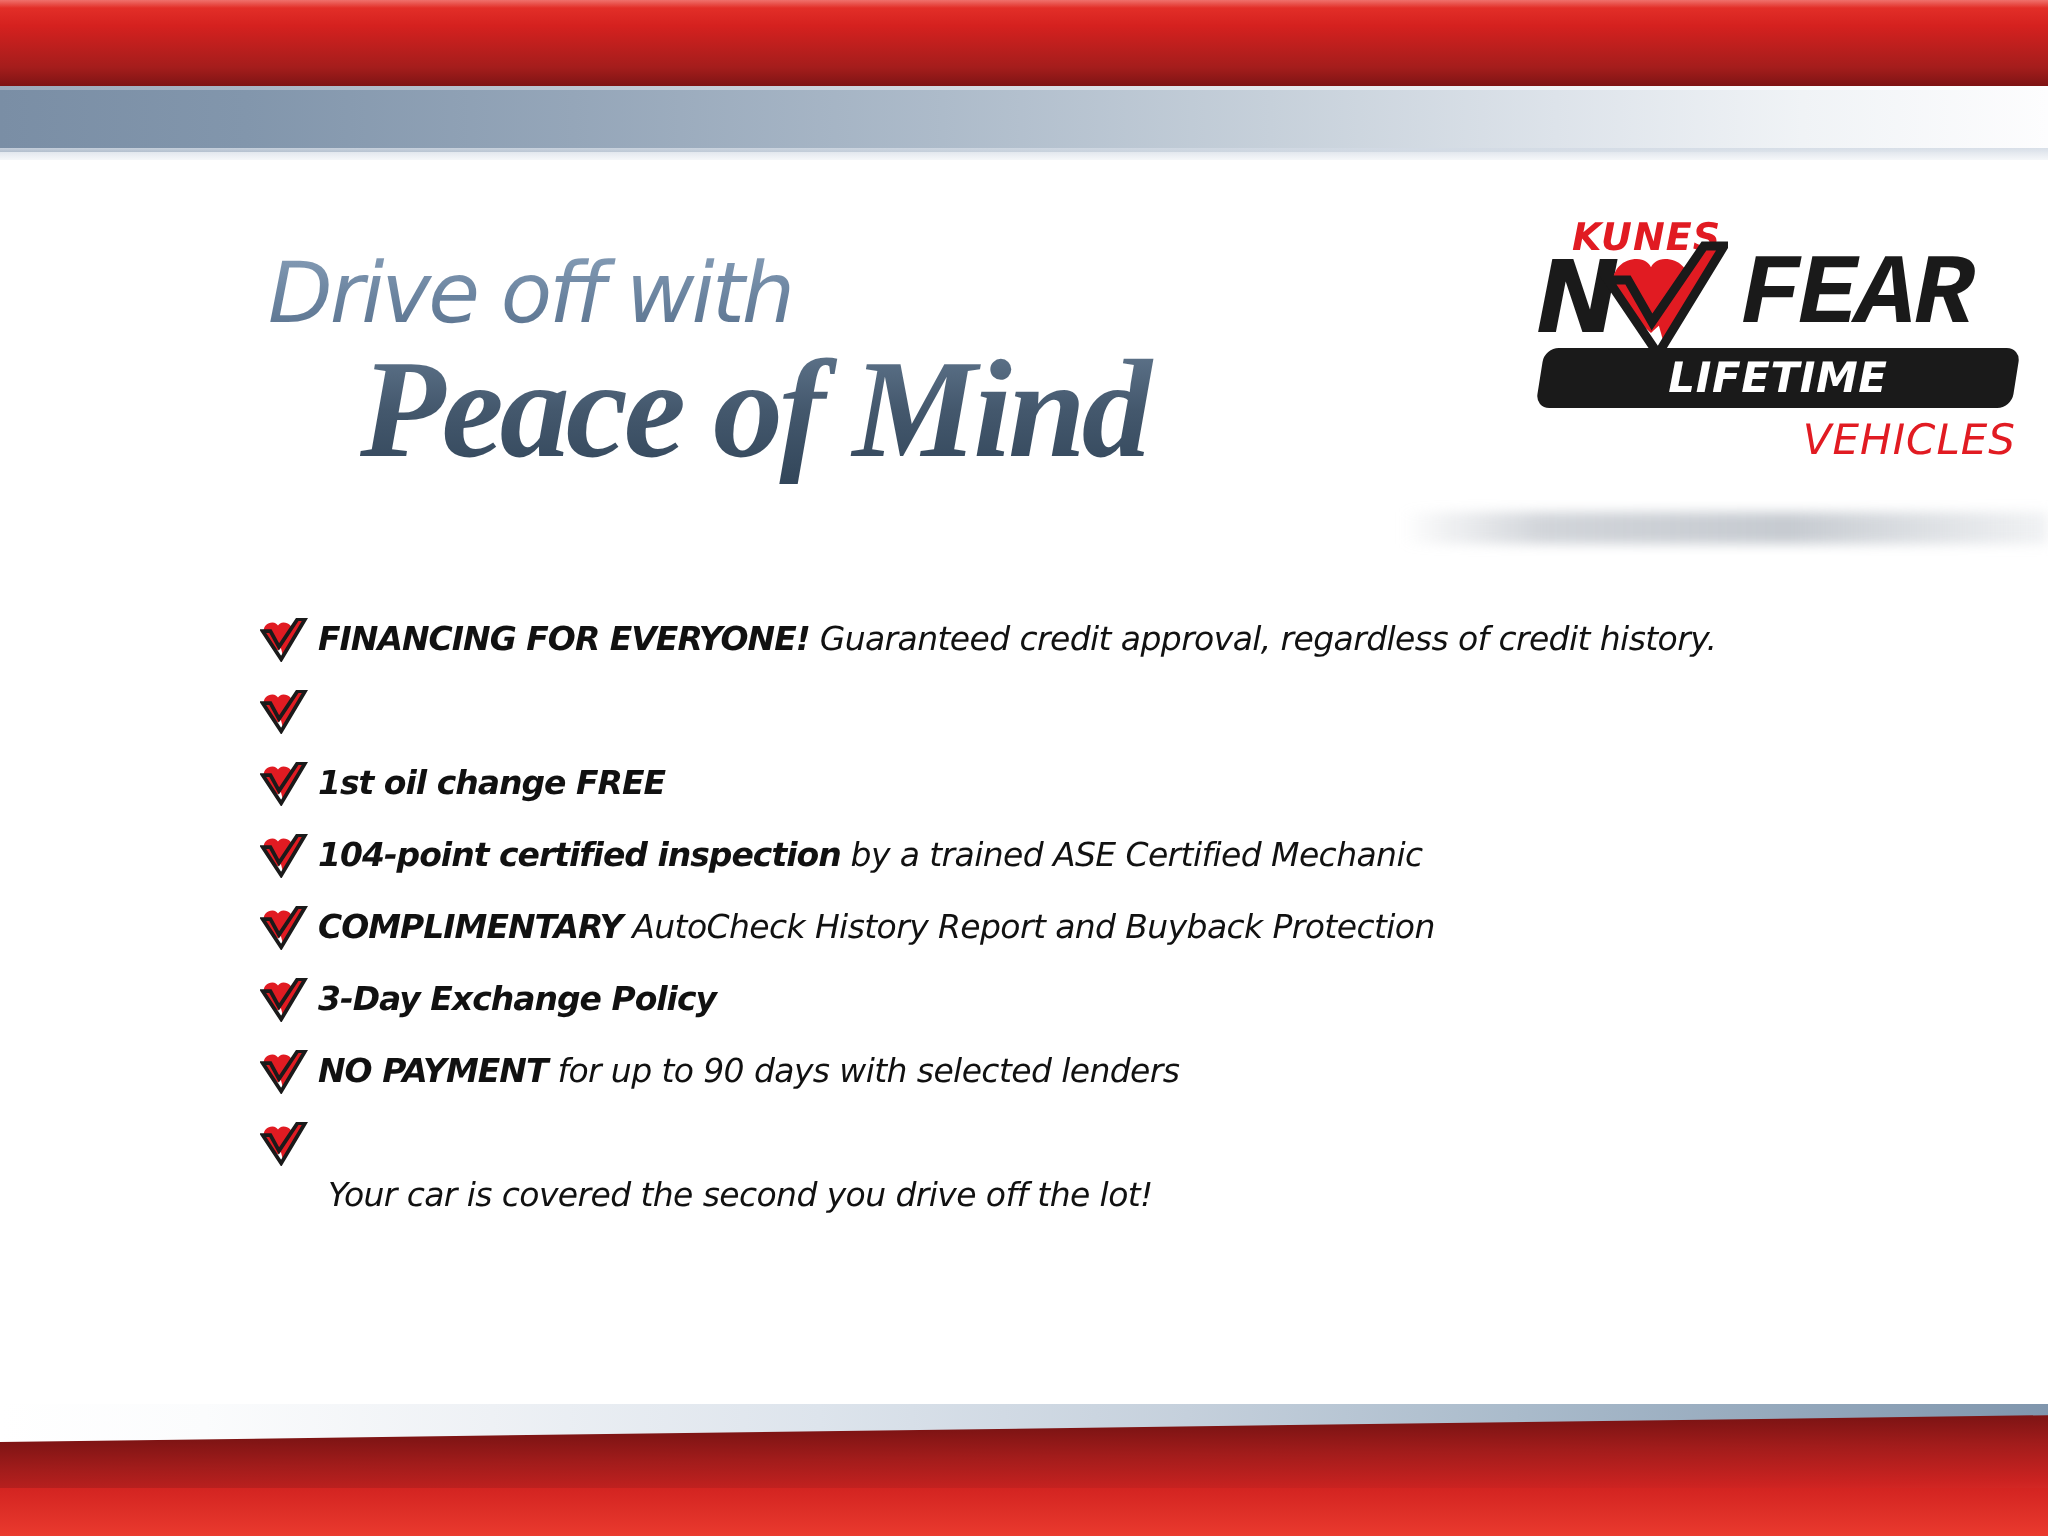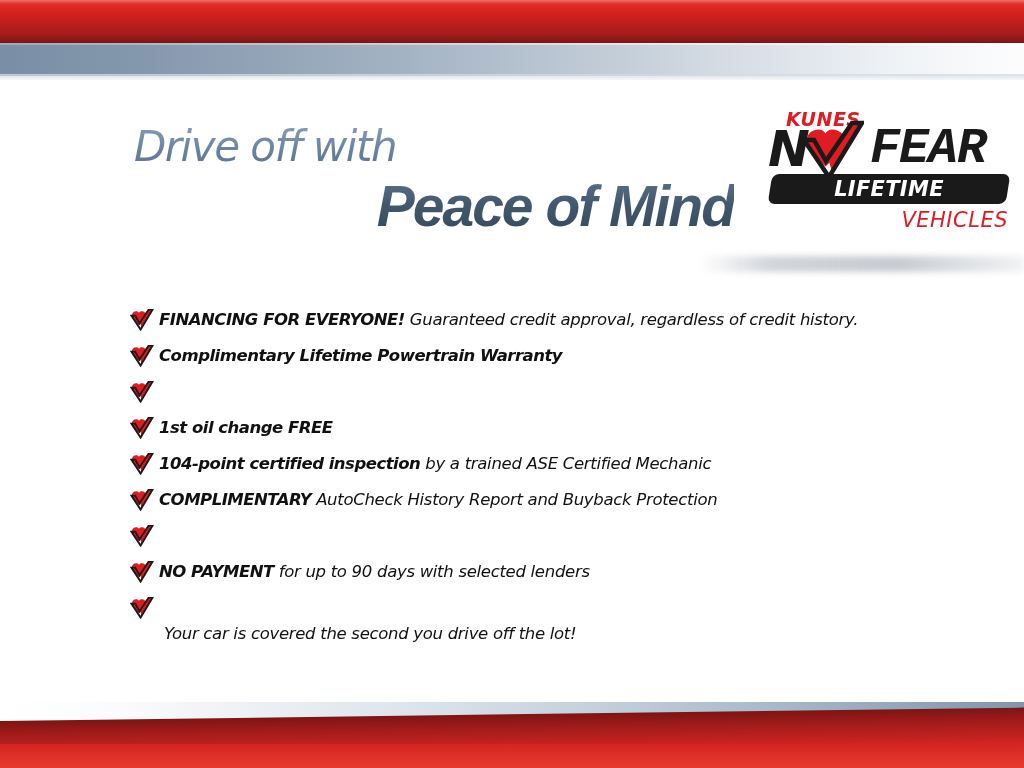--- a/index.html
+++ b/index.html
@@ -113,35 +113,34 @@
     line-height: 58px;
     letter-spacing: -1.5px;
     color: #6d87a3;
     background: linear-gradient(to bottom, #8ea5bd 0%, #6b84a0 52%, #546c87 100%);
     -webkit-background-clip: text;
     background-clip: text;
     -webkit-text-fill-color: transparent;
     white-space: nowrap;
   }
   .headline-line2 {
-    font-family: Liberation Sans, sans-serif;
-    font-style: italic;
-    font-weight: 700;
-    font-size: 57px;
+    font-family: Liberation Serif, serif;
+    font-style: italic;
+    font-weight: 700;
+    font-size: 70px;
     line-height: 72px;
     letter-spacing: -2px;
     margin-left: 46px;
     margin-top: -6px;
     color: #45596e;
     background: linear-gradient(to bottom, #62788f 0%, #44586d 48%, #32465a 100%);
     -webkit-background-clip: text;
     background-clip: text;
     -webkit-text-fill-color: transparent;
     white-space: nowrap;
-    text-align: right;
   }
 
   
   .logo-panel {
     position: absolute;
     left: 764px;
     top: 108px;
     width: 248px;
     height: 140px;
   }
@@ -324,28 +323,20 @@
             <path d="M1.4 6.6 L5.2 6.6 L9.5 14.4 L18.8 0.5 L22.6 0.5 L10.6 20.6 Z" fill="none" stroke="#1a1a1a" stroke-width="1.9" stroke-linejoin="miter"></path>
           </svg></span>
         <span class="bullet-text"><b>FINANCING FOR EVERYONE!</b><span> Guaranteed credit approval, regardless of credit history.</span></span>
       </div>
       <div class="bullet-row">
         <span class="bullet-icon"><svg viewBox="0 0 24 22" width="24" height="22" aria-hidden="true">
             <path d="M6.2 2.2 C3.6 2.2 1.8 4.1 1.8 6.6 C1.8 10.4 6.1 13.6 9.0 16.3 C11.9 13.6 16.2 10.4 16.2 6.6 C16.2 4.1 14.4 2.2 11.8 2.2 C10.4 2.2 9.5 2.9 9.0 3.8 C8.5 2.9 7.6 2.2 6.2 2.2 Z" fill="#e11b22"></path>
             <path d="M9.6 11.8 L18.1 0.8 L22.6 0.8 L11.4 18.6 Z" fill="#e11b22"></path>
             <path d="M1.4 6.6 L5.2 6.6 L9.5 14.4 L18.8 0.5 L22.6 0.5 L10.6 20.6 Z" fill="none" stroke="#1a1a1a" stroke-width="1.9" stroke-linejoin="miter"></path>
           </svg></span>
-        <span class="bullet-text"><b>Complimentary Lifetime Powertrain Warranty</b><span></span></span>
-      </div>
-      <div class="bullet-row">
-        <span class="bullet-icon"><svg viewBox="0 0 24 22" width="24" height="22" aria-hidden="true">
-            <path d="M6.2 2.2 C3.6 2.2 1.8 4.1 1.8 6.6 C1.8 10.4 6.1 13.6 9.0 16.3 C11.9 13.6 16.2 10.4 16.2 6.6 C16.2 4.1 14.4 2.2 11.8 2.2 C10.4 2.2 9.5 2.9 9.0 3.8 C8.5 2.9 7.6 2.2 6.2 2.2 Z" fill="#e11b22"></path>
-            <path d="M9.6 11.8 L18.1 0.8 L22.6 0.8 L11.4 18.6 Z" fill="#e11b22"></path>
-            <path d="M1.4 6.6 L5.2 6.6 L9.5 14.4 L18.8 0.5 L22.6 0.5 L10.6 20.6 Z" fill="none" stroke="#1a1a1a" stroke-width="1.9" stroke-linejoin="miter"></path>
-          </svg></span>
       </div>
       <div class="bullet-row">
         <span class="bullet-icon"><svg viewBox="0 0 24 22" width="24" height="22" aria-hidden="true">
             <path d="M6.2 2.2 C3.6 2.2 1.8 4.1 1.8 6.6 C1.8 10.4 6.1 13.6 9.0 16.3 C11.9 13.6 16.2 10.4 16.2 6.6 C16.2 4.1 14.4 2.2 11.8 2.2 C10.4 2.2 9.5 2.9 9.0 3.8 C8.5 2.9 7.6 2.2 6.2 2.2 Z" fill="#e11b22"></path>
             <path d="M9.6 11.8 L18.1 0.8 L22.6 0.8 L11.4 18.6 Z" fill="#e11b22"></path>
             <path d="M1.4 6.6 L5.2 6.6 L9.5 14.4 L18.8 0.5 L22.6 0.5 L10.6 20.6 Z" fill="none" stroke="#1a1a1a" stroke-width="1.9" stroke-linejoin="miter"></path>
           </svg></span>
         <span class="bullet-text"><b>1st oil change FREE</b><span></span></span>
       </div>
       <div class="bullet-row">
@@ -363,20 +354,21 @@
             <path d="M1.4 6.6 L5.2 6.6 L9.5 14.4 L18.8 0.5 L22.6 0.5 L10.6 20.6 Z" fill="none" stroke="#1a1a1a" stroke-width="1.9" stroke-linejoin="miter"></path>
           </svg></span>
         <span class="bullet-text"><b>COMPLIMENTARY</b><span> AutoCheck History Report and Buyback Protection</span></span>
       </div>
       <div class="bullet-row">
         <span class="bullet-icon"><svg viewBox="0 0 24 22" width="24" height="22" aria-hidden="true">
             <path d="M6.2 2.2 C3.6 2.2 1.8 4.1 1.8 6.6 C1.8 10.4 6.1 13.6 9.0 16.3 C11.9 13.6 16.2 10.4 16.2 6.6 C16.2 4.1 14.4 2.2 11.8 2.2 C10.4 2.2 9.5 2.9 9.0 3.8 C8.5 2.9 7.6 2.2 6.2 2.2 Z" fill="#e11b22"></path>
             <path d="M9.6 11.8 L18.1 0.8 L22.6 0.8 L11.4 18.6 Z" fill="#e11b22"></path>
             <path d="M1.4 6.6 L5.2 6.6 L9.5 14.4 L18.8 0.5 L22.6 0.5 L10.6 20.6 Z" fill="none" stroke="#1a1a1a" stroke-width="1.9" stroke-linejoin="miter"></path>
           </svg></span>
+        <span class="bullet-text"><b>3-Day Exchange Policy</b><span></span></span>
       </div>
       <div class="bullet-row">
         <span class="bullet-icon"><svg viewBox="0 0 24 22" width="24" height="22" aria-hidden="true">
             <path d="M6.2 2.2 C3.6 2.2 1.8 4.1 1.8 6.6 C1.8 10.4 6.1 13.6 9.0 16.3 C11.9 13.6 16.2 10.4 16.2 6.6 C16.2 4.1 14.4 2.2 11.8 2.2 C10.4 2.2 9.5 2.9 9.0 3.8 C8.5 2.9 7.6 2.2 6.2 2.2 Z" fill="#e11b22"></path>
             <path d="M9.6 11.8 L18.1 0.8 L22.6 0.8 L11.4 18.6 Z" fill="#e11b22"></path>
             <path d="M1.4 6.6 L5.2 6.6 L9.5 14.4 L18.8 0.5 L22.6 0.5 L10.6 20.6 Z" fill="none" stroke="#1a1a1a" stroke-width="1.9" stroke-linejoin="miter"></path>
           </svg></span>
         <span class="bullet-text"><b>NO PAYMENT</b><span> for up to 90 days with selected lenders</span></span>
       </div>
     </div>

